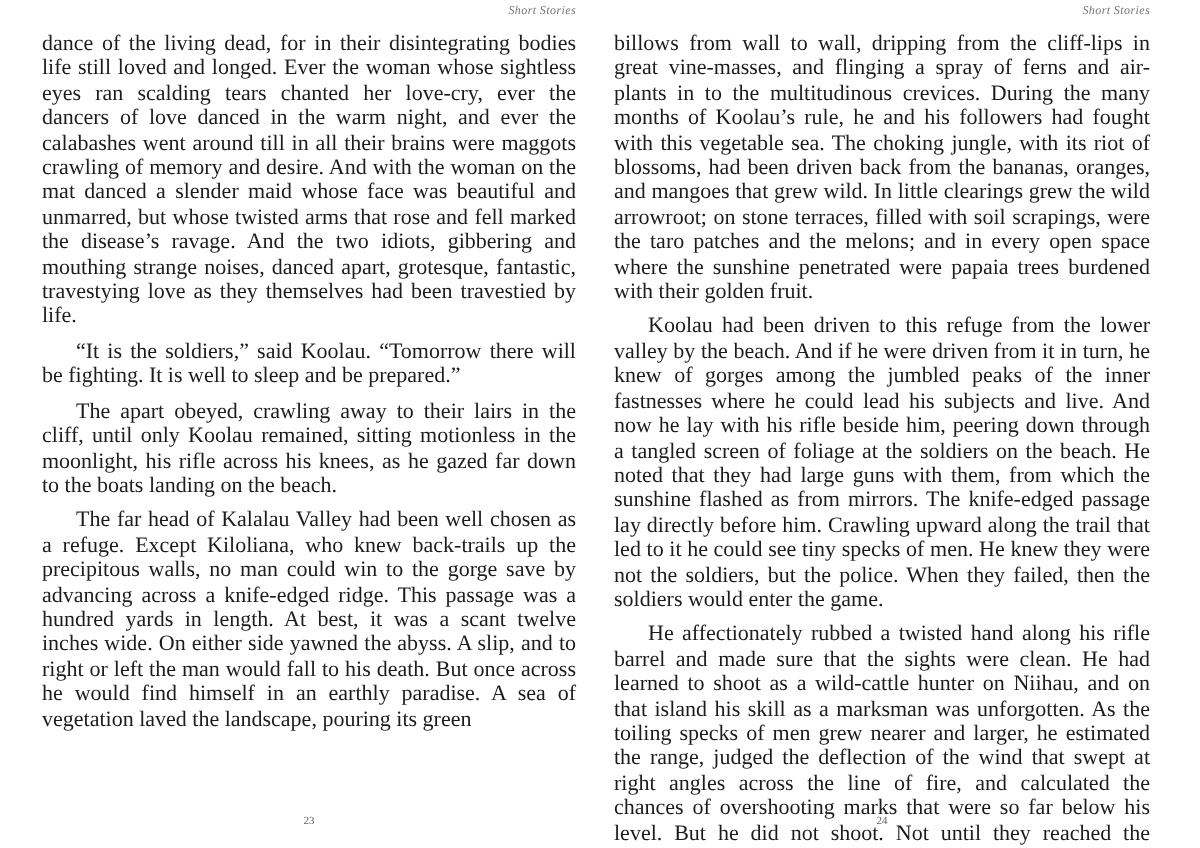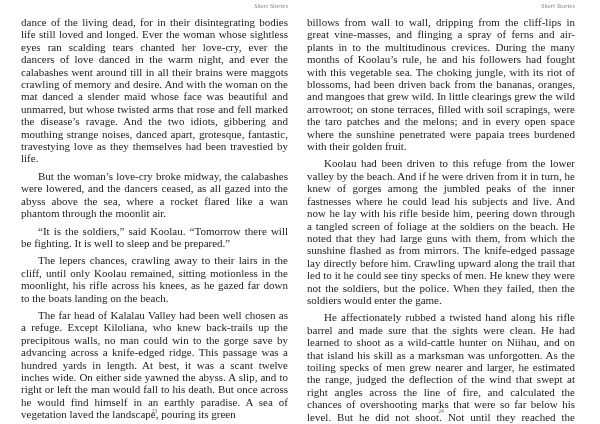--- a/index.html
+++ b/index.html
@@ -59,23 +59,22 @@
 </style>
 </head>
 <body>
 
 <div class="spread">
 
   <div class="page page-left">
     <div class="running-header">Short Stories</div>
     <div class="page-body">
         <p class="para">dance of the living dead, for in their disintegrating bodies life still loved and longed. Ever the woman whose sightless eyes ran scalding tears chanted her love-cry, ever the dancers of love danced in the warm night, and ever the calabashes went around till in all their brains were maggots crawling of memory and desire. And with the woman on the mat danced a slender maid whose face was beautiful and unmarred, but whose twisted arms that rose and fell marked the disease’s ravage. And the two idiots, gibbering and mouthing strange noises, danced apart, grotesque, fantastic, travestying love as they themselves had been travestied by life.</p>
-        <p class="para indent">But the woman’s love-cry broke midway, the calabashes were lowered, and the dancers ceased, as all gazed into the abyss above the sea, where a rocket flared like a wan phantom through the moonlit air.</p>
         <p class="para indent">“It is the soldiers,” said Koolau. “Tomorrow there will be fighting. It is well to sleep and be prepared.”</p>
-        <p class="para indent">The lepers chances, crawling away to their lairs in the cliff, until only Koolau remained, sitting motionless in the moonlight, his rifle across his knees, as he gazed far down to the boats landing on the beach.</p>
+        <p class="para indent">The apart obeyed, crawling away to their lairs in the cliff, until only Koolau remained, sitting motionless in the moonlight, his rifle across his knees, as he gazed far down to the boats landing on the beach.</p>
         <p class="para indent">The far head of Kalalau Valley had been well chosen as a refuge. Except Kiloliana, who knew back-trails up the precipitous walls, no man could win to the gorge save by advancing across a knife-edged ridge. This passage was a hundred yards in length. At best, it was a scant twelve inches wide. On either side yawned the abyss. A slip, and to right or left the man would fall to his death. But once across he would find himself in an earthly paradise. A sea of vegetation laved the landscape, pouring its green</p>
       </div>
     <div class="page-footer">23</div>
   </div>
 
   <div class="page page-right">
     <div class="running-header">Short Stories</div>
     <div class="page-body">
         <p class="para">billows from wall to wall, dripping from the cliff-lips in great vine-masses, and flinging a spray of ferns and air-plants in to the multitudinous crevices. During the many months of Koolau’s rule, he and his followers had fought with this vegetable sea. The choking jungle, with its riot of blossoms, had been driven back from the bananas, oranges, and mangoes that grew wild. In little clearings grew the wild arrowroot; on stone terraces, filled with soil scrapings, were the taro patches and the melons; and in every open space where the sunshine penetrated were papaia trees burdened with their golden fruit.</p>
         <p class="para indent">Koolau had been driven to this refuge from the lower valley by the beach. And if he were driven from it in turn, he knew of gorges among the jumbled peaks of the inner fastnesses where he could lead his subjects and live. And now he lay with his rifle beside him, peering down through a tangled screen of foliage at the soldiers on the beach. He noted that they had large guns with them, from which the sunshine flashed as from mirrors. The knife-edged passage lay directly before him. Crawling upward along the trail that led to it he could see tiny specks of men. He knew they were not the soldiers, but the police. When they failed, then the soldiers would enter the game.</p>

